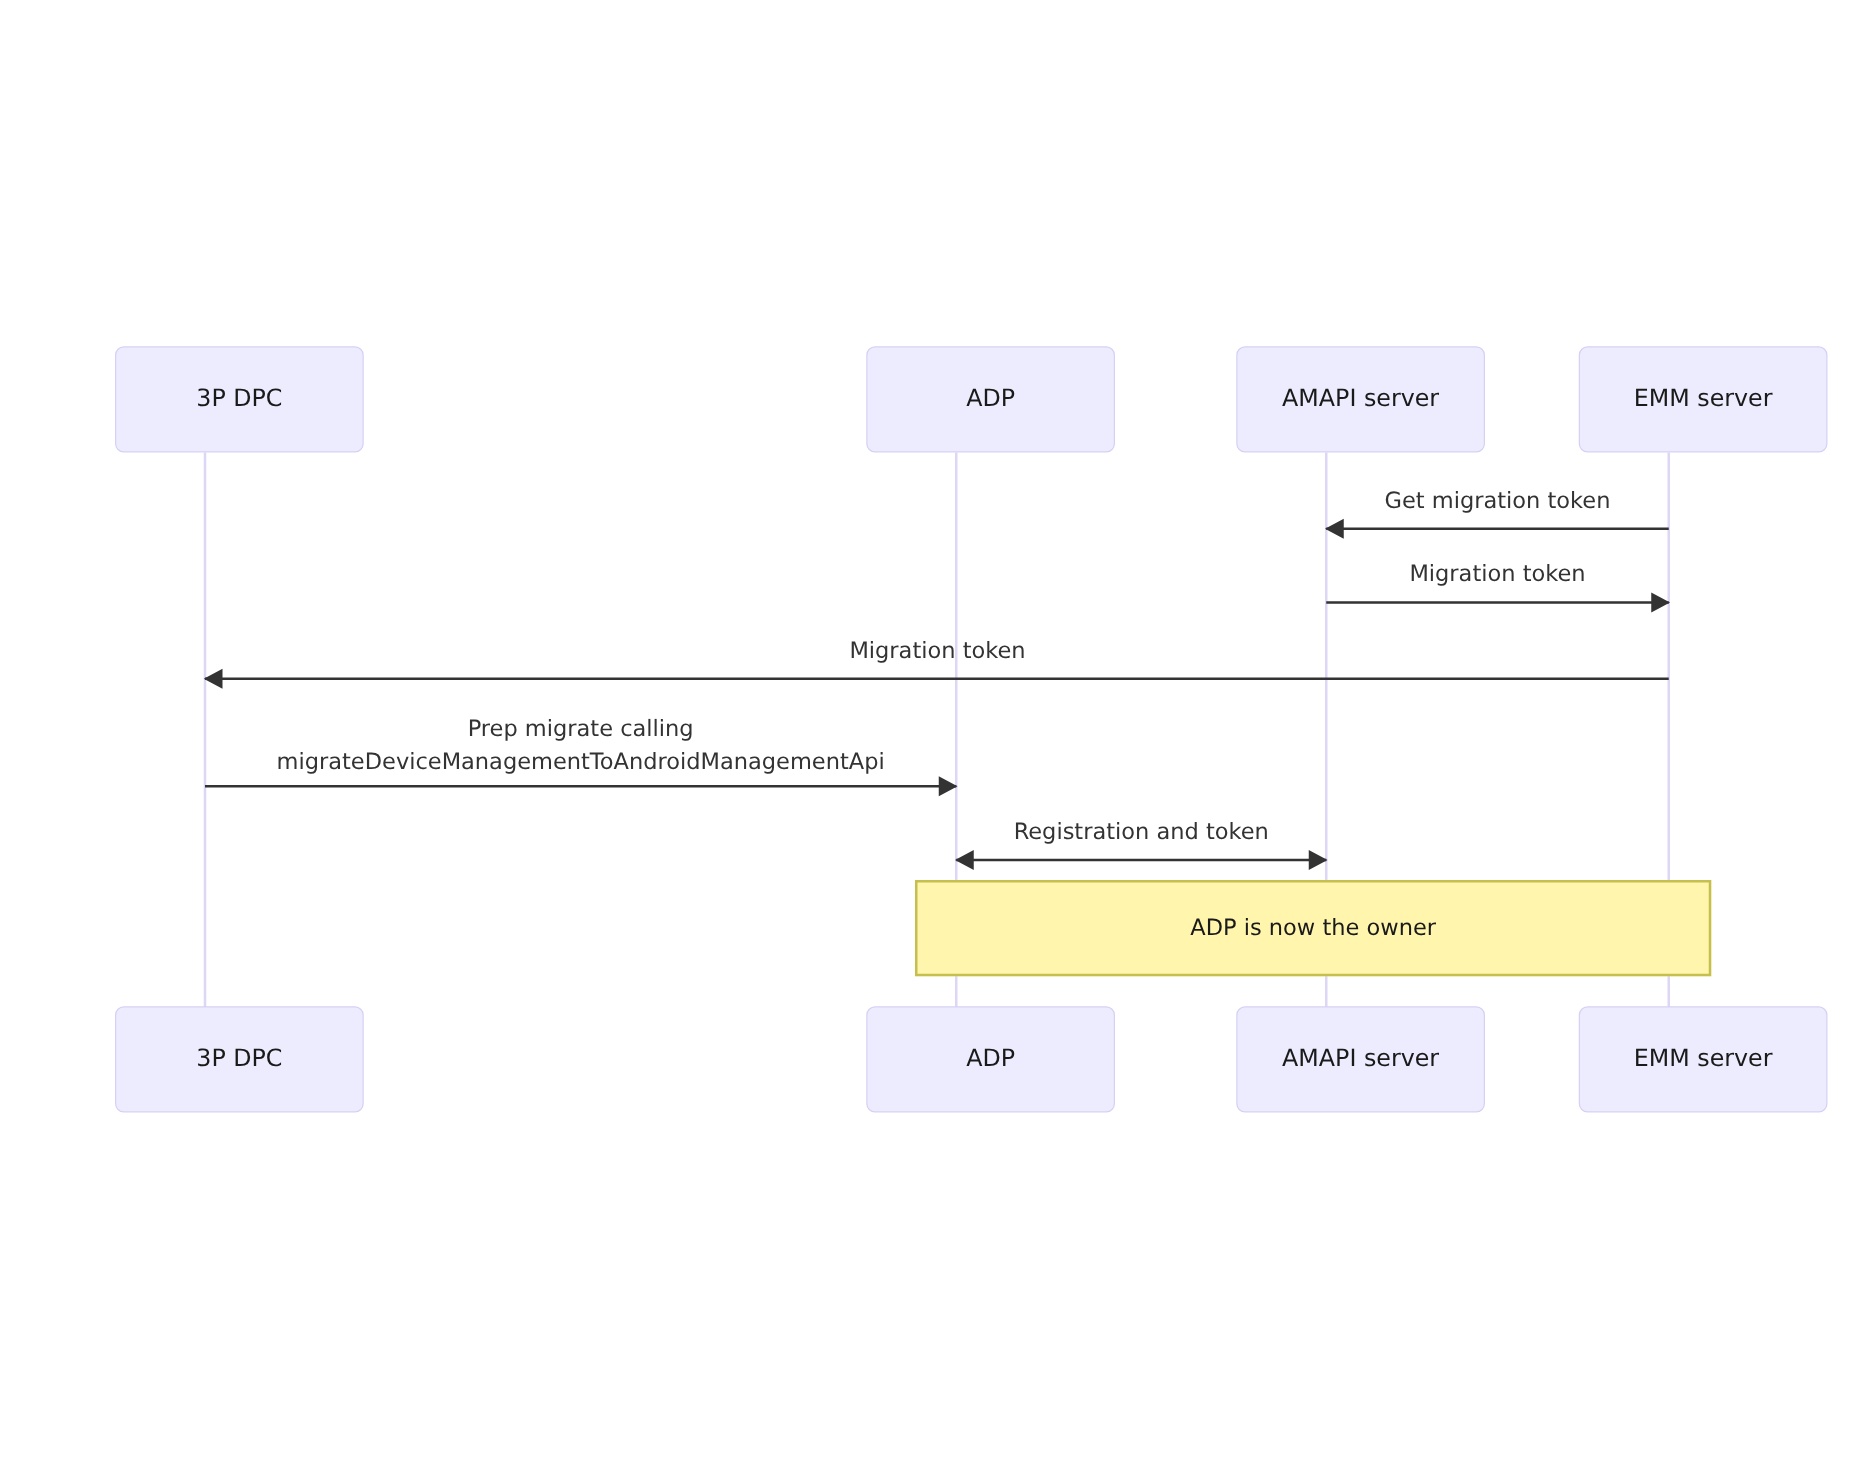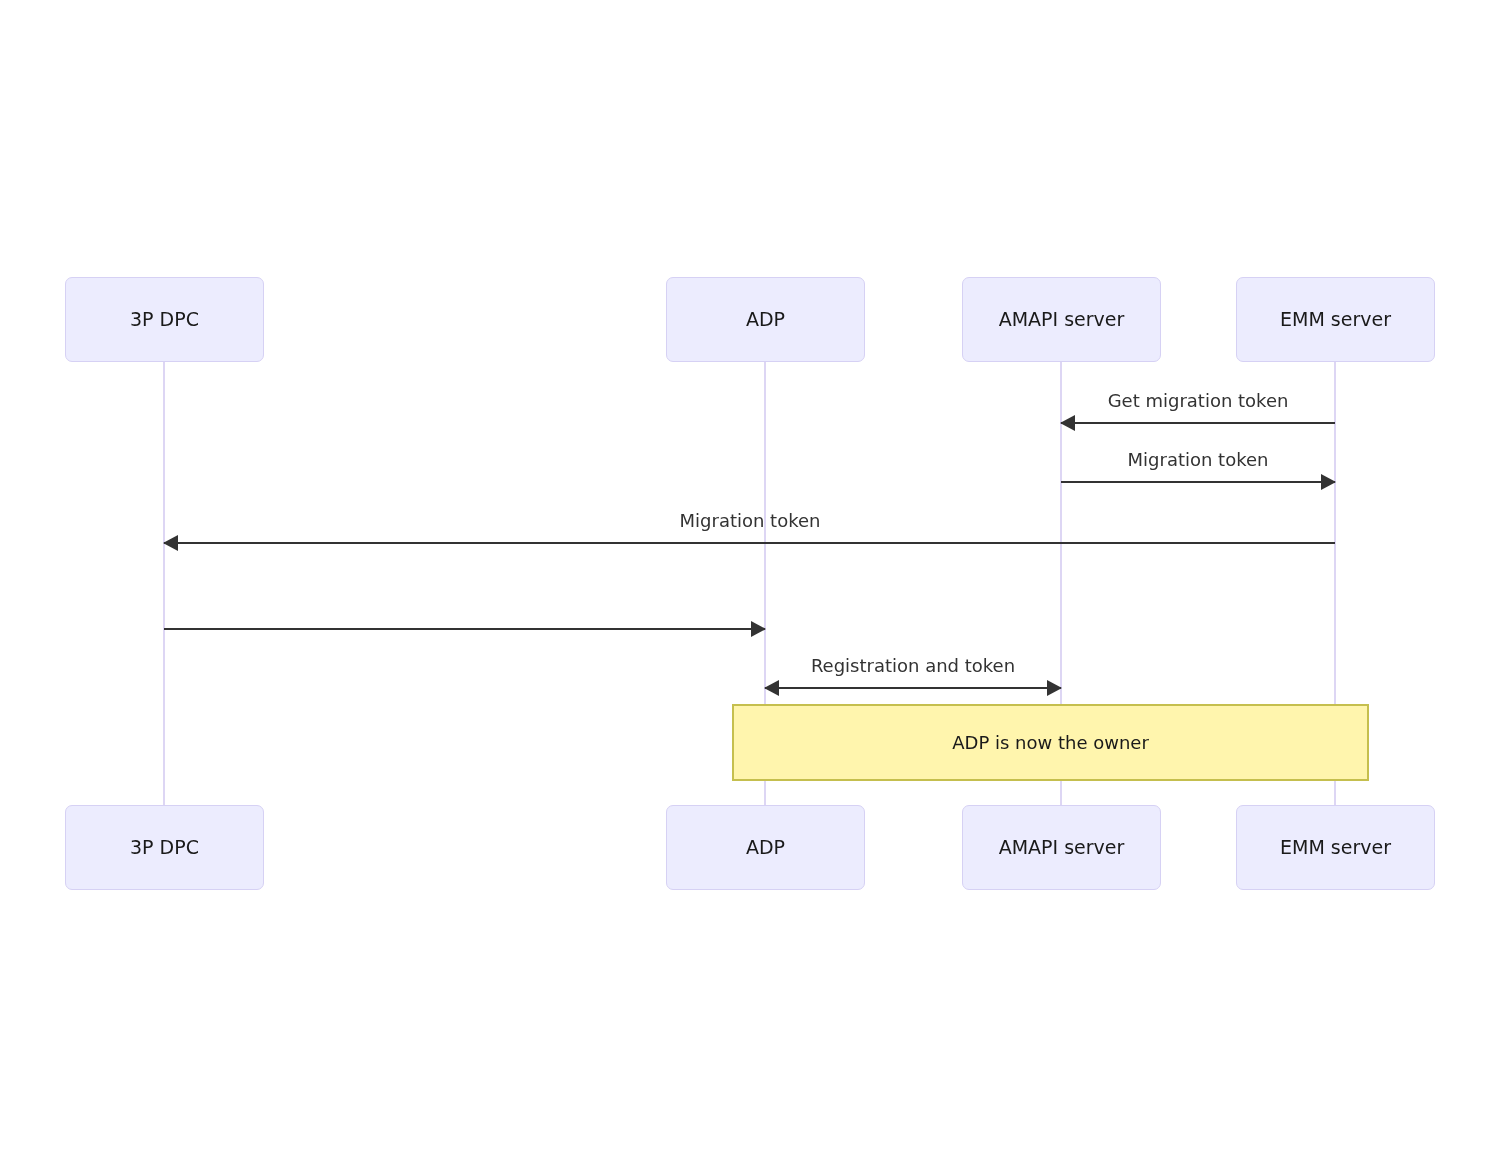--- a/index.html
+++ b/index.html
@@ -30,20 +30,21 @@
     position: absolute;
     box-sizing: border-box;
     width: 199px;
     height: 85px;
     background: #ececfe;
     border: 1px solid #d6d1f4;
     border-radius: 7px;
     display: flex;
     align-items: center;
     justify-content: center;
+    margin-left: 27px;
   }
   .participant .plabel {
     font-size: 19px;
     color: #1a1a1a;
     line-height: 1;
     text-align: center;
     white-space: nowrap;
   }
   
   .msg {
@@ -141,20 +142,22 @@
   <div class="msg" style="left:164px; top:543px; width:1171px;">
     <div class="line"></div>
     <div class="head left"></div>
     <div class="mlabel" style="left:586px;">Migration token</div>
   </div>
 
   <div class="msg" style="left:164px; top:629px; width:601px;">
     <div class="line"></div>
     <div class="head right"></div>
     <div class="mlabel" style="bottom:6px;">
+      <div>Prep migrate calling</div>
+      <div>migrateDeviceManagementToAndroidManagementApi</div>
     </div>
   </div>
 
   <div class="msg" style="left:765px; top:688px; width:296px;">
     <div class="line"></div>
     <div class="head left"></div>
     <div class="head right"></div>
     <div class="mlabel">Registration and token</div>
   </div>
 

